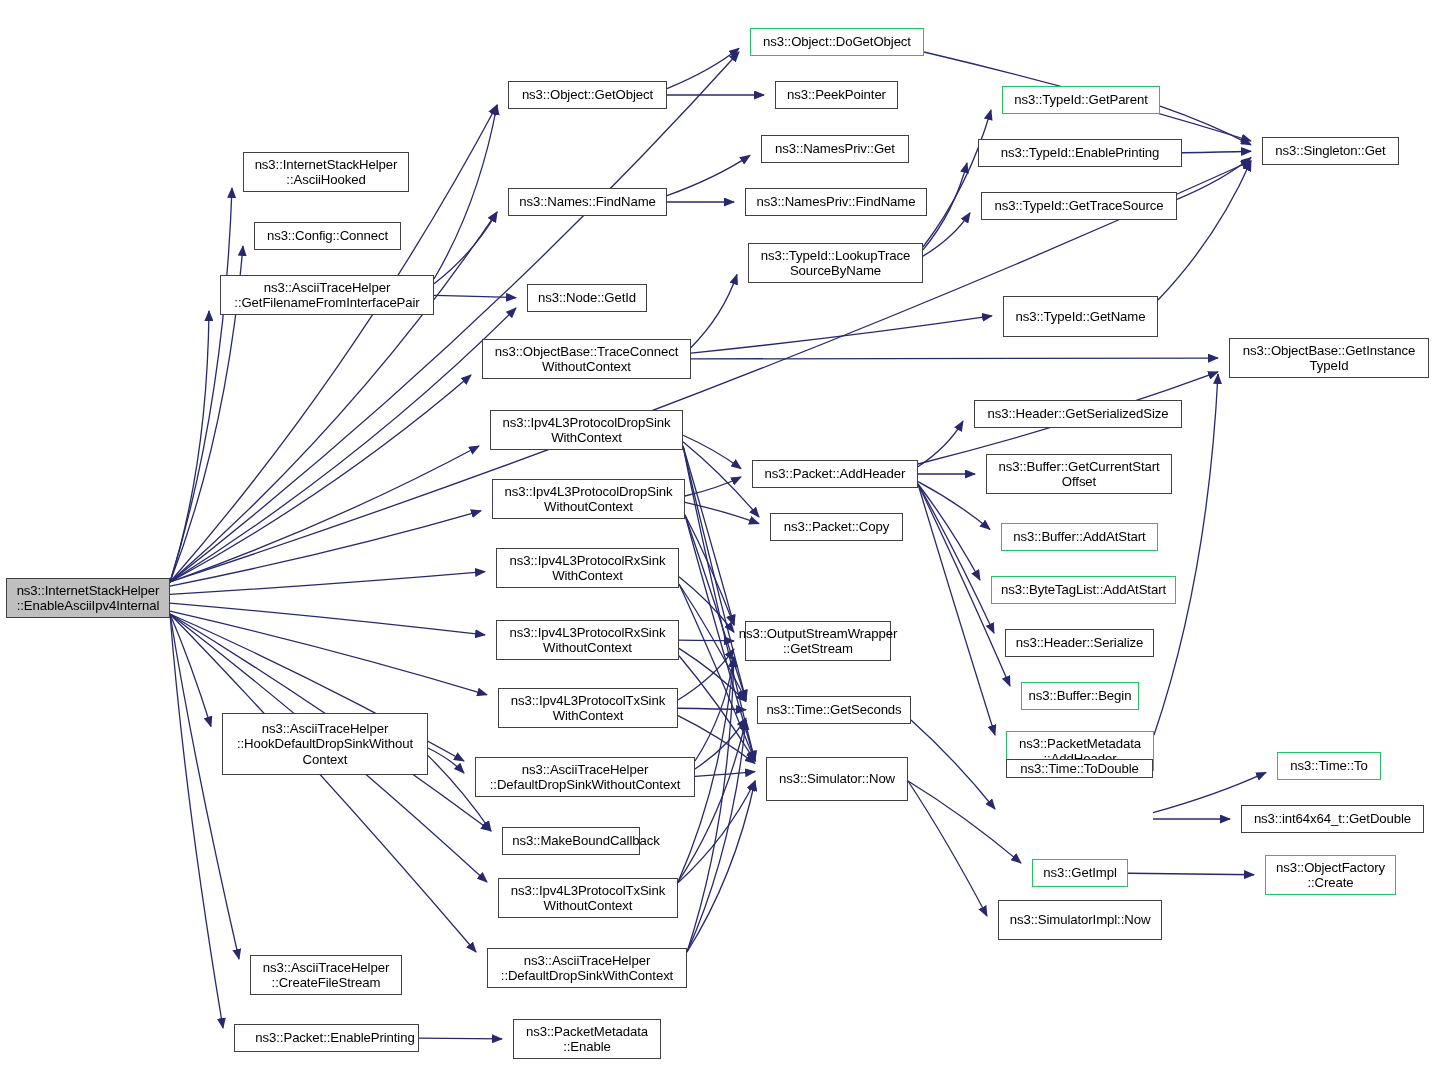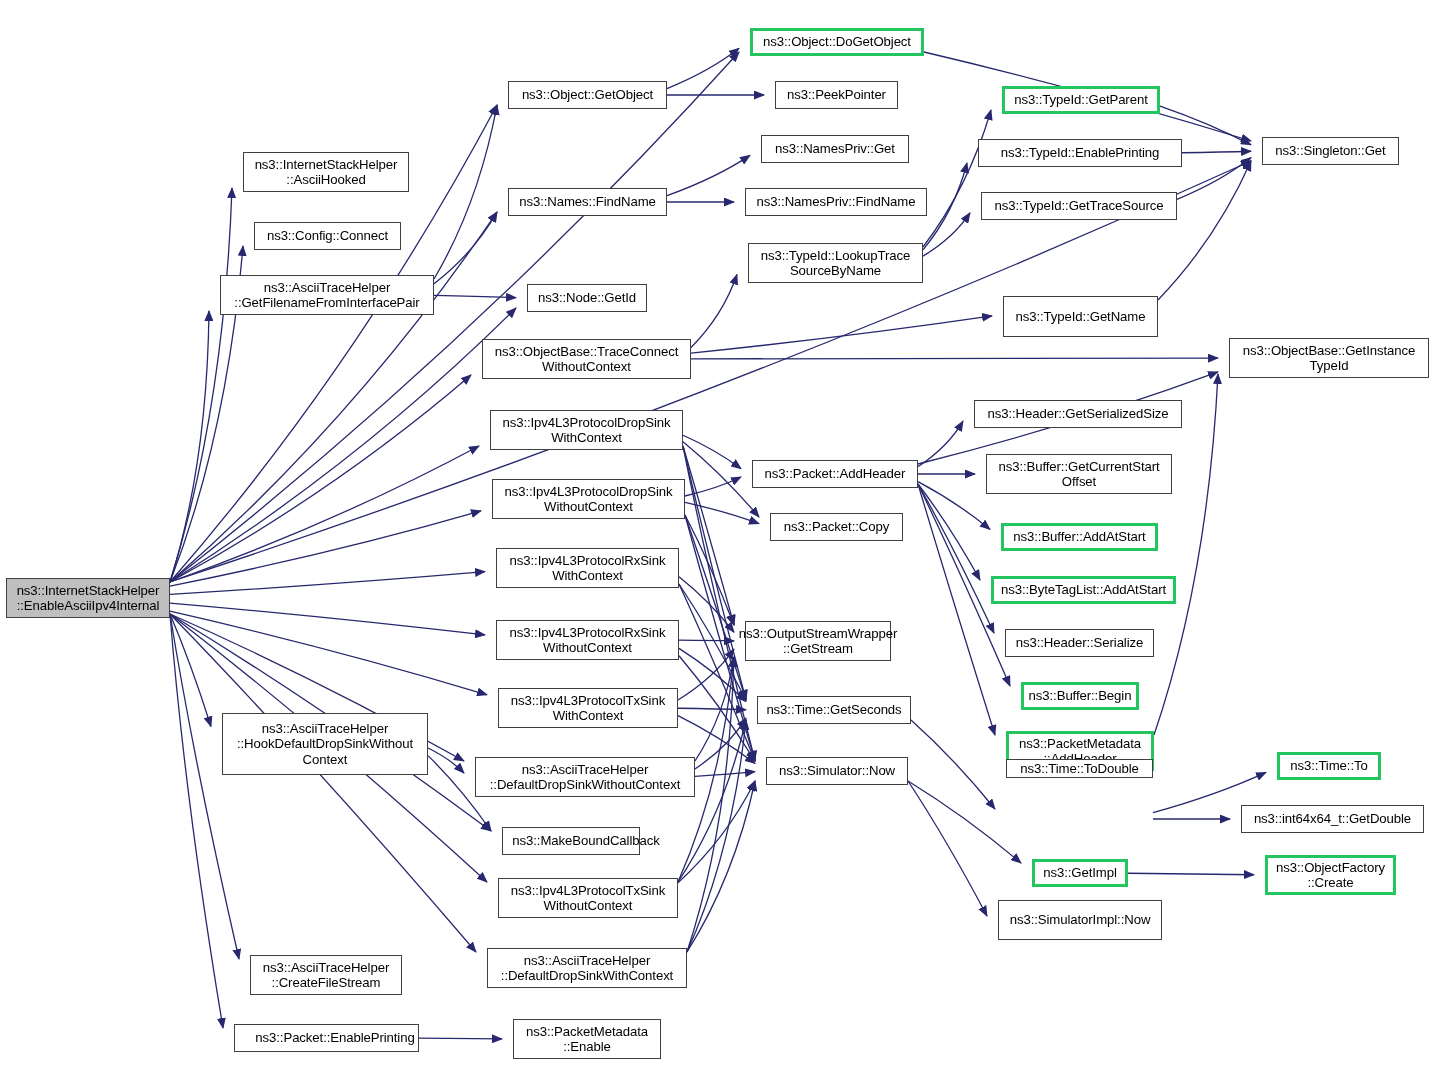--- a/index.html
+++ b/index.html
@@ -4,21 +4,21 @@
 <title>Call Graph</title>
 <style>
   html,body{margin:0;padding:0;background:#ffffff;}
   body{font-family:"Liberation Sans",sans-serif;}
   #canvas{position:relative;width:1435px;height:1068px;background:#fff;overflow:hidden;}
   #edges{position:absolute;left:0;top:0;width:1435px;height:1068px;pointer-events:none;}
   .node{position:absolute;box-sizing:border-box;display:flex;align-items:center;
         justify-content:center;text-align:center;background:#ffffff;
         border:1px solid #404040;font-size:13.2px;line-height:15.5px;color:#000;
         white-space:pre-line;letter-spacing:-0.1px;}
-  .node.red{border:3px solid #22c55e;}
+  .node.red{border:1px solid #22c55e;}
   .node.root{background:#bfbfbf;border:1px solid #404040;}
 </style>
 </head>
 <body>
 
 <div id="canvas">
   <svg id="edges" viewBox="0 0 1435 1068" xmlns="http://www.w3.org/2000/svg">
       <defs>
         <marker id="ah" markerWidth="11" markerHeight="9" refX="10" refY="4.5" orient="auto" markerUnits="userSpaceOnUse">
           <path d="M0,0 L11,4.5 L0,9 Z" fill="#27286e"></path>
@@ -159,21 +159,21 @@
       <div class="node" style="left: 487px; top: 948px; width: 200px; height: 40px;">ns3::AsciiTraceHelper
 ::DefaultDropSinkWithContext</div>
       <div class="node" style="left: 234px; top: 1024px; width: 185px; height: 28px; padding-left: 17px;">ns3::Packet::EnablePrinting</div>
       <div class="node" style="left: 513px; top: 1019px; width: 148px; height: 40px;">ns3::PacketMetadata
 ::Enable</div>
       <div class="node" style="left: 752px; top: 460px; width: 166px; height: 28px;">ns3::Packet::AddHeader</div>
       <div class="node" style="left: 770px; top: 513px; width: 133px; height: 28px;">ns3::Packet::Copy</div>
       <div class="node" style="left: 745px; top: 621px; width: 146px; height: 40px;">ns3::OutputStreamWrapper
 ::GetStream</div>
       <div class="node" style="left: 757px; top: 696px; width: 154px; height: 28px;">ns3::Time::GetSeconds</div>
-      <div class="node" style="left: 766px; top: 757px; width: 142px; height: 28px;">ns3::Simulator::Now</div>
+      <div class="node" style="left: 766px; top: 757px; width: 142px; height: 44px;">ns3::Simulator::Now</div>
       <div class="node" style="left: 974px; top: 400px; width: 208px; height: 28px;">ns3::Header::GetSerializedSize</div>
       <div class="node" style="left: 986px; top: 454px; width: 186px; height: 40px;">ns3::Buffer::GetCurrentStart
 Offset</div>
       <div class="node red" style="left: 1001px; top: 523px; width: 157px; height: 28px;">ns3::Buffer::AddAtStart</div>
       <div class="node red" style="left: 991px; top: 576px; width: 185px; height: 28px;">ns3::ByteTagList::AddAtStart</div>
       <div class="node" style="left: 1005px; top: 629px; width: 149px; height: 28px;">ns3::Header::Serialize</div>
       <div class="node red" style="left: 1021px; top: 682px; width: 118px; height: 28px;">ns3::Buffer::Begin</div>
       <div class="node red" style="left: 1006px; top: 731px; width: 148px; height: 40px;">ns3::PacketMetadata
 ::AddHeader</div>
       <div class="node" style="left: 1006px; top: 759px; width: 147px; height: 19px;">ns3::Time::ToDouble</div>

